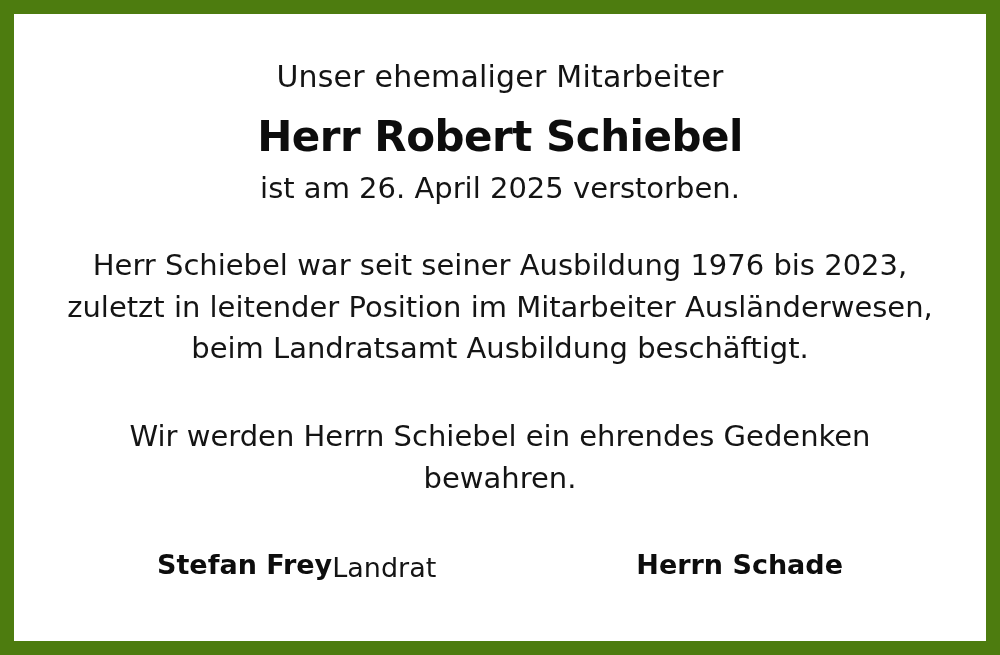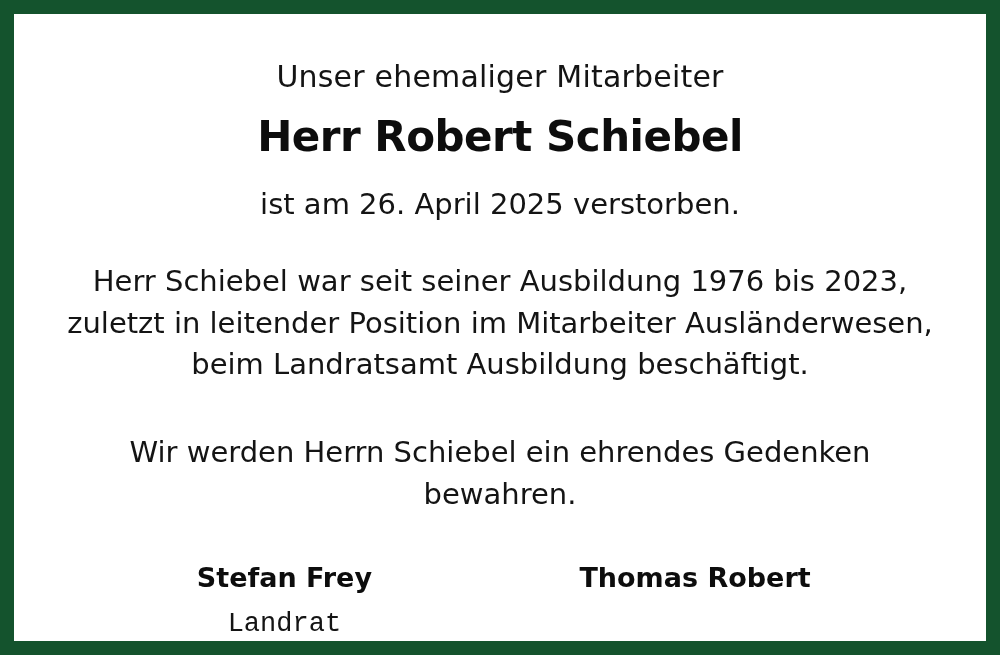--- a/index.html
+++ b/index.html
@@ -11,21 +11,21 @@
     width: 1000px;
     height: 655px;
     font-family: "DejaVu Sans", sans-serif;
     color: #111111;
     overflow: hidden;
   }
   .notice-frame {
     box-sizing: border-box;
     width: 1000px;
     height: 655px;
-    background: #14532d;
+    background: #4d7c0f;
     padding: 14px;
   }
   .notice-inner {
     box-sizing: border-box;
     width: 100%;
     height: 100%;
     background: #ffffff;
     display: flex;
     flex-direction: column;
     align-items: center;
@@ -43,21 +43,21 @@
     font-weight: 700;
     letter-spacing: -0.5px;
     color: #0d0d0d;
     margin-top: 22px;
     line-height: 1.05;
   }
   .line-date {
     font-size: 29px;
     font-weight: 400;
     color: #141414;
-    margin-top: 30px;
+    margin-top: 14px;
     line-height: 1.1;
   }
   .paragraph {
     margin-top: 40px;
     text-align: center;
     font-size: 29px;
     font-weight: 400;
     color: #141414;
     line-height: 1.44;
     max-width: 900px;
@@ -67,37 +67,36 @@
   }
   .signatures {
     margin-top: 46px;
     width: 100%;
     display: flex;
     justify-content: center;
     gap: 200px;
   }
   .sig-block {
     display: flex;
-    flex-direction: column;
+    flex-direction: row;
     align-items: center;
     min-width: 190px;
   }
   .sig-name {
     font-size: 27px;
     font-weight: 700;
     color: #0d0d0d;
     line-height: 1.15;
   }
   .sig-role {
     font-size: 27px;
     font-weight: 400;
     color: #141414;
-    margin-top: 16px;
+    margin-top: 6px;
     line-height: 1.15;
-    font-family: Liberation Mono, monospace;
   }
 </style>
 </head>
 <body>
 
 <div class="notice-frame">
   <div class="notice-inner">
 
     <div class="line-intro">Unser ehemaliger Mitarbeiter</div>
 
@@ -114,18 +113,18 @@
     <div class="paragraph paragraph-second">
       <div>Wir werden Herrn Schiebel ein ehrendes Gedenken bewahren.</div>
     </div>
 
     <div class="signatures">
       <div class="sig-block">
         <div class="sig-name">Stefan Frey</div>
         <div class="sig-role">Landrat</div>
       </div>
       <div class="sig-block">
-        <div class="sig-name">Thomas Robert</div>
+        <div class="sig-name">Herrn Schade</div>
       </div>
     </div>
 
   </div>
 </div>
 
 </body></html>

